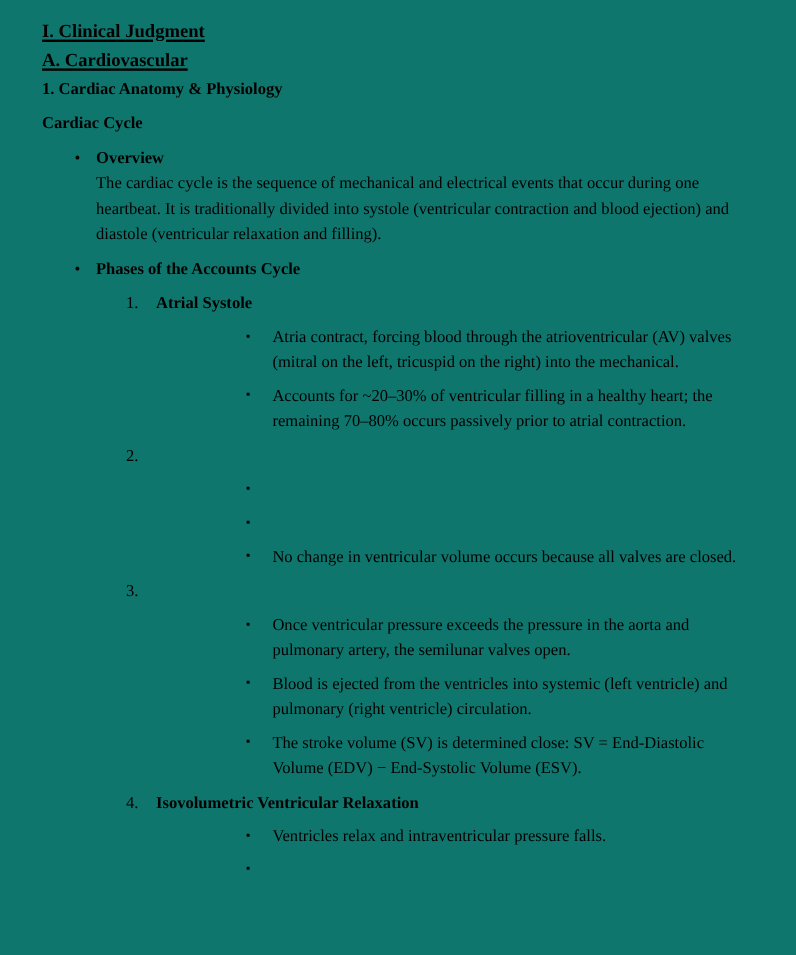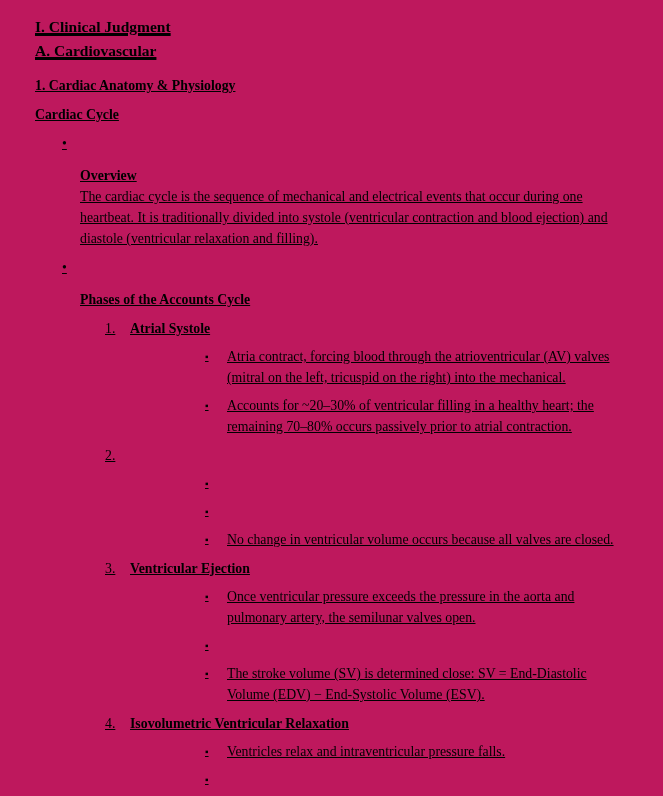--- a/index.html
+++ b/index.html
@@ -5,56 +5,54 @@
   html, body {
     margin: 0;
     padding: 0;
     background: #ffffff;
   }
   .page {
     position: relative;
     width: 663px;
     height: 796px;
     box-sizing: border-box;
-    background: #be185d;
+    background: #0f766e;
     color: #000000;
     font-family: "Liberation Serif", serif;
     font-size: 13.8px;
     line-height: 21px;
     padding: 15px 30px 0 35px;
     overflow: hidden;
-    text-decoration: underline;
   }
   .h-main {
     font-size: 15.5px;
     line-height: 24px;
     font-weight: bold;
     text-decoration: underline;
     text-decoration-thickness: 1.5px;
     text-underline-offset: 2px;
   }
   .h-sub {
     font-weight: bold;
-    margin-top: 12px;
+    margin-top: 0;
   }
   .h-section {
     font-weight: bold;
     margin-top: 8px;
   }
   .l1 {
     display: flex;
     margin-top: 8px;
   }
   .l1-bullet {
     flex: 0 0 18px;
     margin-left: 27px;
   }
   .l1-content {
     width: 553px;
-    margin-top: 32px;
   }
   .l1-label {
     font-weight: bold;
   }
   .phase-title {
     display: flex;
     margin-top: 8px;
   }
   .ph-num {
     flex: 0 0 25px;
@@ -126,28 +124,28 @@
   <div class="point">
     <span class="pt-bullet">▪</span>
   </div>
   <div class="point">
     <span class="pt-bullet">▪</span>
     <div class="pt-text">No change in ventricular volume occurs because all valves are closed.</div>
   </div>
 
   <div class="phase-title">
     <span class="ph-num">3.</span>
-    <span class="ph-title">Ventricular Ejection</span>
   </div>
   <div class="point">
     <span class="pt-bullet">▪</span>
     <div class="pt-text">Once ventricular pressure exceeds the pressure in the aorta and pulmonary artery, the semilunar valves open.</div>
   </div>
   <div class="point">
     <span class="pt-bullet">▪</span>
+    <div class="pt-text">Blood is ejected from the ventricles into systemic (left ventricle) and pulmonary (right ventricle) circulation.</div>
   </div>
   <div class="point">
     <span class="pt-bullet">▪</span>
     <div class="pt-text">The stroke volume (SV) is determined close: SV = End-Diastolic Volume (EDV) − End-Systolic Volume (ESV).</div>
   </div>
 
   <div class="phase-title">
     <span class="ph-num">4.</span>
     <span class="ph-title">Isovolumetric Ventricular Relaxation</span>
   </div>

